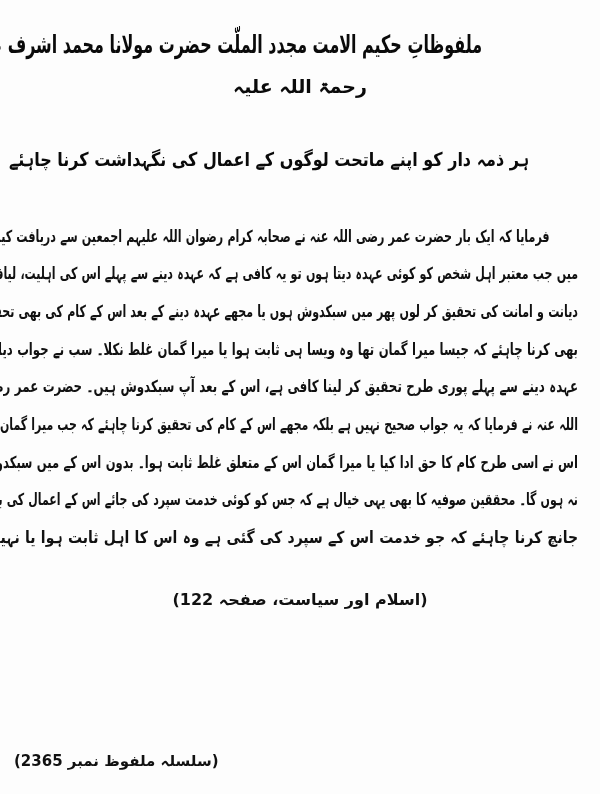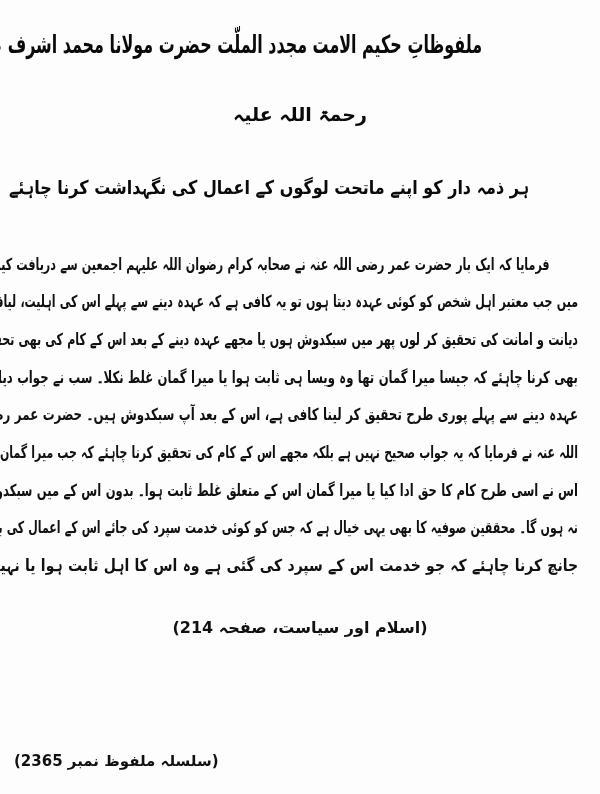--- a/index.html
+++ b/index.html
@@ -50,21 +50,21 @@
     transform-origin: center center;
   }
 
   .doc-subtitle {
     direction: rtl;
     unicode-bidi: isolate;
     font-size: 19px;
     font-weight: 700;
     color: #0a0a0a;
     text-align: center;
-    margin-top: 36px;
+    margin-top: 8px;
     line-height: 1.4;
   }
 
   
   .topic-heading {
     direction: rtl;
     unicode-bidi: isolate;
     margin-top: 46px;
     padding: 0 28px;
     text-align: center;
@@ -148,19 +148,19 @@
     <span class="body-line" style="display: block; transform: scaleX(0.670404);">میں جب معتبر اہل شخص کو کوئی عہدہ دیتا ہوں تو یہ کافی ہے کہ عہدہ دینے سے پہلے اس کی اہلیت، لیاقت،</span>
     <span class="body-line" style="display: block; transform: scaleX(0.670404);">دیانت و امانت کی تحقیق کر لوں پھر میں سبکدوش ہوں یا مجھے عہدہ دینے کے بعد اس کے کام کی بھی تحقیق</span>
     <span class="body-line" style="display: block; transform: scaleX(0.706021);">بھی کرنا چاہئے کہ جیسا میرا گمان تھا وہ ویسا ہی ثابت ہوا یا میرا گمان غلط نکلا۔ سب نے جواب دیا کہ</span>
     <span class="body-line" style="display: block; transform: scaleX(0.717026);">عہدہ دینے سے پہلے پوری طرح تحقیق کر لینا کافی ہے، اس کے بعد آپ سبکدوش ہیں۔ حضرت عمر رضی</span>
     <span class="body-line" style="display: block; transform: scaleX(0.665184);">اللہ عنہ نے فرمایا کہ یہ جواب صحیح نہیں ہے بلکہ مجھے اس کے کام کی تحقیق کرنا چاہئے کہ جب میرا گمان تھا</span>
     <span class="body-line" style="display: block; transform: scaleX(0.700234);">اس نے اسی طرح کام کا حق ادا کیا یا میرا گمان اس کے متعلق غلط ثابت ہوا۔ بدون اس کے میں سبکدوش</span>
     <span class="body-line" style="display: block; transform: scaleX(0.665184);">نہ ہوں گا۔ محققین صوفیہ کا بھی یہی خیال ہے کہ جس کو کوئی خدمت سپرد کی جائے اس کے اعمال کی بھی</span>
     <span class="body-line" style="display: block; transform: scaleX(0.848227);">جانچ کرنا چاہئے کہ جو خدمت اس کے سپرد کی گئی ہے وہ اس کا اہل ثابت ہوا یا نہیں۔</span>
   </div>
 
-  <div class="cite-center">(اسلام اور سیاست، صفحہ 214)</div>
+  <div class="cite-center">(اسلام اور سیاست، صفحہ 122)</div>
 
   <div class="spacer"></div>
 
   <div class="cite-bottom-left">(سلسلہ ملفوظ نمبر 2365)</div>
 
 </div>
 
 </body></html>

